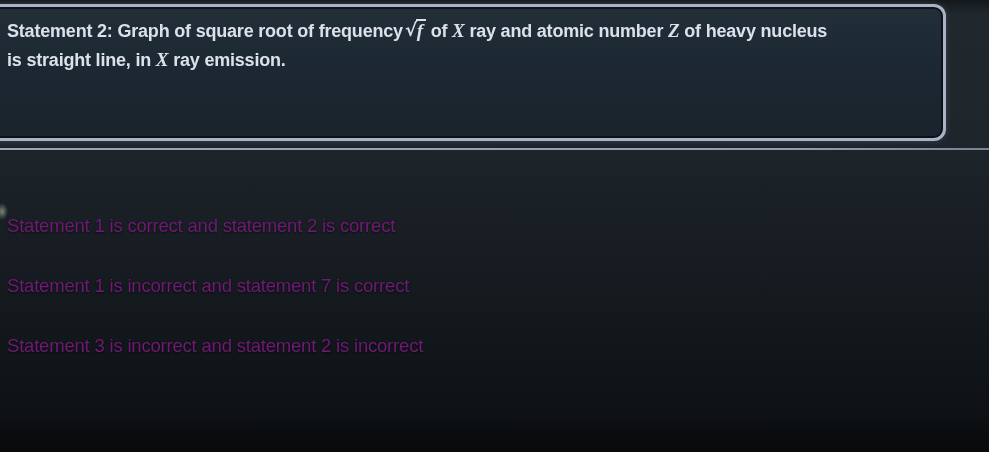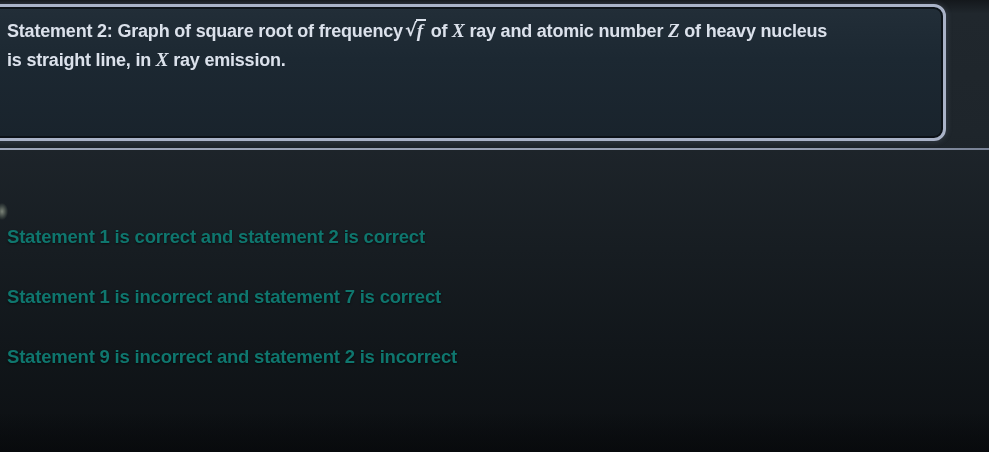--- a/index.html
+++ b/index.html
@@ -64,27 +64,26 @@
     background: linear-gradient(90deg, #aab3c8 0%, #a2abc0 80%, #828ca1 100%);
     opacity: 0.9;
   }
 
   
   .options { position: absolute; left: 7px; top: 215px; }
   .option {
     height: 22px;
     margin-bottom: 38px;
     font-size: 18.5px;
-    font-weight: 700;
+    font-weight: 400;
     letter-spacing: -0.2px;
-    color: #0f766e;
+    color: #701a75;
     text-shadow: 0 1px 2px rgba(0,0,0,0.6);
     cursor: pointer;
     width: max-content;
-    margin-top: 11px;
   }
 
   
   .cursor-artifact {
     position: absolute;
     left: -4px; top: 203px;
     width: 12px; height: 17px;
     background: radial-gradient(ellipse at center, rgba(205,215,190,0.55) 0%, rgba(160,175,150,0.25) 45%, rgba(0,0,0,0) 72%);
     filter: blur(0.4px);
   }
@@ -104,16 +103,16 @@
   <p class="statement"><span>Statement 2: Graph of square root of frequency</span><span class="sqrt"><span class="rad">√</span><span class="vinculum ital">f</span></span><span> of </span><span class="ital">X</span><span> ray and atomic number </span><span class="ital">Z</span><span> of heavy nucleus</span><br><span>is straight line, in </span><span class="ital">X</span><span> ray emission.</span></p>
 </div>
 
 <div class="divider-line"></div>
 
 <div class="cursor-artifact"></div>
 
 <div class="options">
   <div class="option">Statement 1 is correct and statement 2 is correct</div>
   <div class="option">Statement 1 is incorrect and statement 7 is correct</div>
-  <div class="option">Statement 9 is incorrect and statement 2 is incorrect</div>
+  <div class="option">Statement 3 is incorrect and statement 2 is incorrect</div>
 </div>
 
 <div class="vignette"></div>
 
 </body></html>

